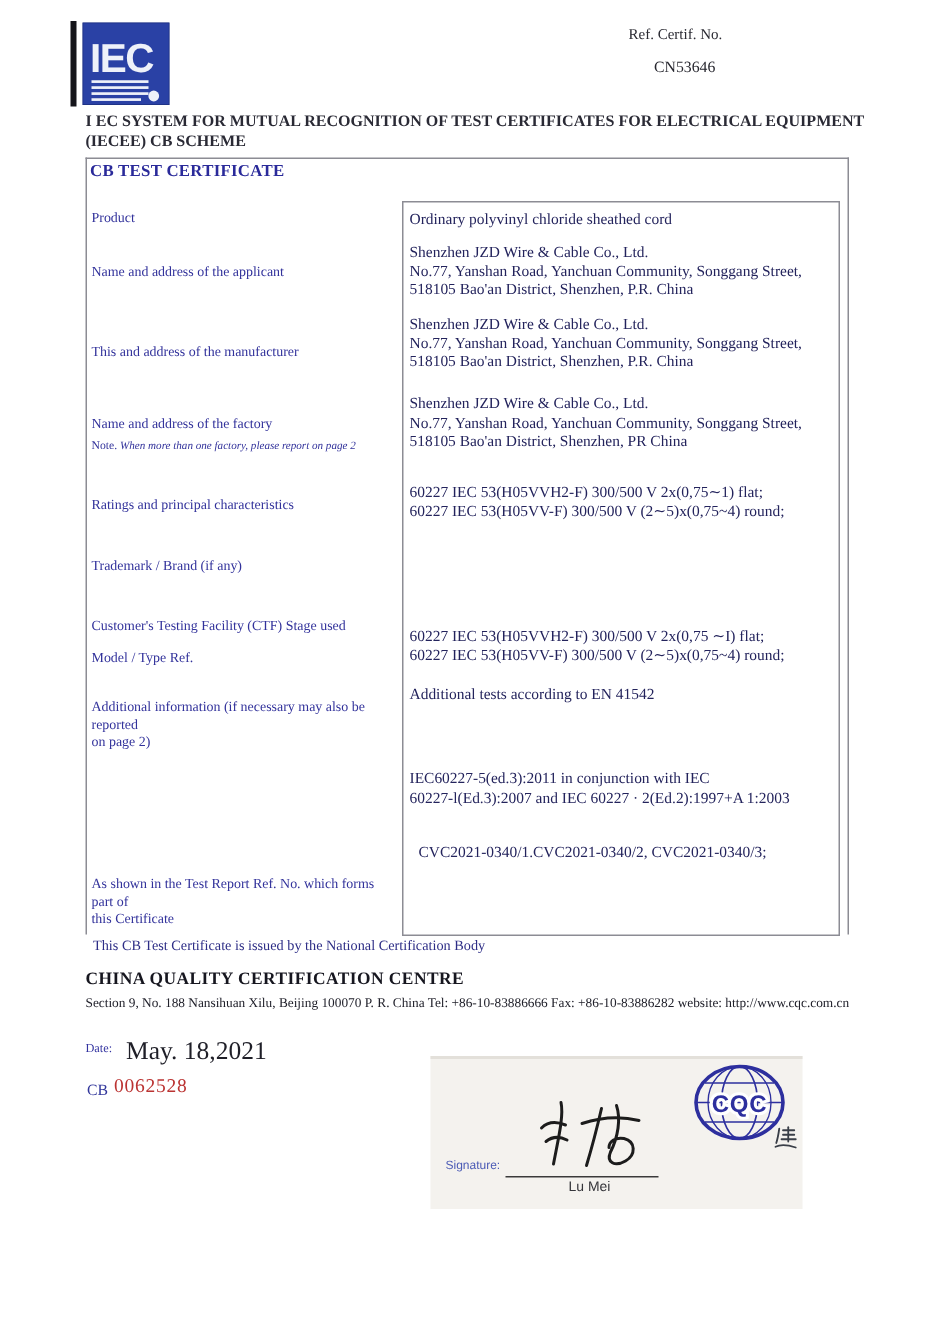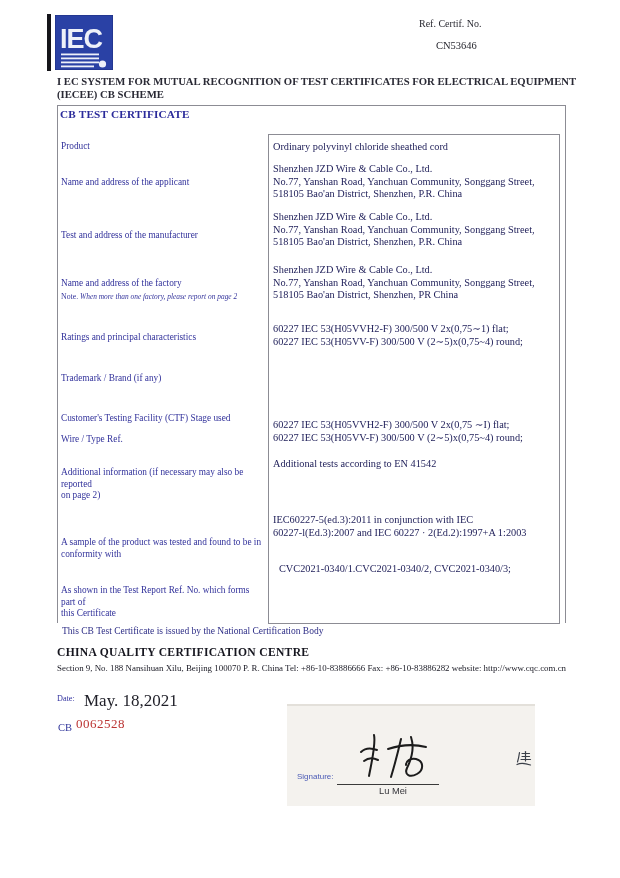--- a/index.html
+++ b/index.html
@@ -61,31 +61,29 @@
   <div class="abs" id="ref-label">Ref. Certif. No.</div>
   <div class="abs" id="ref-no">CN53646</div>
   <div class="abs" id="scheme-title">I EC SYSTEM FOR MUTUAL RECOGNITION OF TEST CERTIFICATES FOR ELECTRICAL EQUIPMENT
 (IECEE) CB SCHEME</div>
 
   <div class="abs" id="cert-box">
     <div class="abs" id="cert-title">CB TEST CERTIFICATE</div>
 
     <div class="lbl" style="top:35px">Product</div>
     <div class="lbl" style="top:71px">Name and address of the applicant</div>
-    <div class="lbl" style="top:124px">Test and address of the manufacturer</div>
+    <div class="lbl" style="top:124px">This and address of the manufacturer</div>
     <div class="lbl" style="top:172px">Name and address of the factory</div>
     <div class="note" style="top:186px"><span>Note. </span><i>When more than one factory, please report on page 2</i></div>
     <div class="lbl" style="top:226px">Ratings and principal characteristics</div>
     <div class="lbl" style="top:307px">Customer's Testing Facility (CTF) Stage used</div>
     <div class="lbl" style="top:267px">Trademark / Brand (if any)</div>
-    <div class="lbl" style="top:328px">Wire / Type Ref.</div>
+    <div class="lbl" style="top:328px">Model / Type Ref.</div>
     <div class="lbl" style="top:361px">Additional information (if necessary may also be reported
 on page 2)</div>
-    <div class="lbl" style="top:431px">A sample of the product was tested and found to be in
-conformity with</div>
     <div class="lbl" style="top:479px">As shown in the Test Report Ref. No. which forms part of
 this Certificate</div>
 
     <div id="value-box">
       <div class="val" style="top:6px">Ordinary polyvinyl chloride sheathed cord</div>
       <div class="val" style="top:28px">Shenzhen JZD Wire &amp; Cable Co., Ltd.
 No.77, Yanshan Road, Yanchuan Community, Songgang Street,
 518105 Bao'an District, Shenzhen, P.R. China</div>
       <div class="val" style="top:76px">Shenzhen JZD Wire &amp; Cable Co., Ltd.
 No.77, Yanshan Road, Yanchuan Community, Songgang Street,
@@ -106,20 +104,31 @@
 
   <div class="abs" id="issued-by">This CB Test Certificate is issued by the National Certification Body</div>
   <div class="abs" id="ncb-name">CHINA QUALITY CERTIFICATION CENTRE</div>
   <div class="abs" id="ncb-address">Section 9, No. 188 Nansihuan Xilu, Beijing 100070 P. R. China Tel: +86-10-83886666 Fax: +86-10-83886282 website: http://www.cqc.com.cn</div>
   <div class="abs" id="date-label">Date:</div>
   <div class="abs" id="date-value">May. 18,2021</div>
   <div class="abs" id="cb-label">CB</div>
   <div class="abs" id="cb-number">0062528</div>
 
   <div class="abs" id="scan-area">
+    <div id="cqc-logo">
+      <svg width="62" height="52" viewBox="0 0 62 52">
+        <ellipse cx="31" cy="26" rx="29" ry="24" fill="none" stroke="#2d2f9e" stroke-width="2.4"></ellipse>
+        <ellipse cx="31" cy="26" rx="12" ry="24" fill="none" stroke="#2d2f9e" stroke-width="1.1"></ellipse>
+        <ellipse cx="31" cy="26" rx="21" ry="24" fill="none" stroke="#2d2f9e" stroke-width="0.9"></ellipse>
+        <line x1="2" y1="26" x2="60" y2="26" stroke="#2d2f9e" stroke-width="1.1"></line>
+        <line x1="8" y1="13" x2="54" y2="13" stroke="#2d2f9e" stroke-width="1.1"></line>
+        <line x1="8" y1="39" x2="54" y2="39" stroke="#2d2f9e" stroke-width="1.1"></line>
+        <text x="31" y="32" text-anchor="middle" font-family="Liberation Sans, DejaVu Sans, sans-serif" font-size="16" font-weight="bold" letter-spacing="0.5" fill="#2d2f9e" stroke="#ffffff" stroke-width="4" paint-order="stroke">CQC</text>
+      </svg>
+    </div>
     <div id="stamp">
       <svg width="17" height="17" viewBox="0 0 17 17">
         <g stroke="#3a3f48" stroke-width="1.2" fill="none" stroke-linecap="round">
           <path d="M10.5,1.5 L10.5,11"></path>
           <path d="M7,3.5 L14.5,3.5"></path>
           <path d="M7,6.5 L14.5,6.5"></path>
           <path d="M6,9.5 L15.5,9.5"></path>
           <path d="M4.5,2.5 C4,6 3.5,9 2.5,12"></path>
           <path d="M2,14.5 C6,12.5 11,13.5 15.5,15"></path>
         </g>

